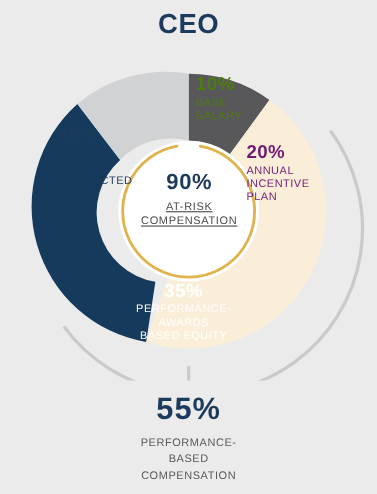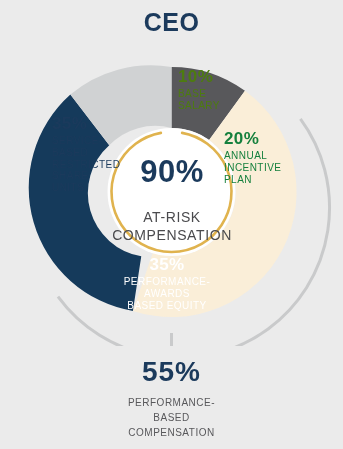--- a/index.html
+++ b/index.html
@@ -61,21 +61,21 @@
   .label-base {
     left: 178px;
     top: 21px;
     color: #4d7c0f;
     text-align: left;
   }
   .label-base .slice-pct { font-size: 17px; }
   .label-aip {
     left: 224px;
     top: 83px;
-    color: #15803d;
+    color: #701a75;
     text-align: left;
   }
   .label-aip .slice-pct { font-size: 17px; }
   .label-equity {
     left: 107px;
     top: 209px;
     width: 120px;
     color: #ffffff;
     text-align: center;
   }
@@ -91,33 +91,34 @@
   .center-label {
     position: absolute;
     left: 111px;
     top: 110px;
     width: 122px;
     text-align: center;
     color: #1b3a5c;
   }
   .center-pct {
     display: block;
-    font-size: 31px;
+    font-size: 20px;
     font-weight: bold;
     letter-spacing: 0.5px;
     line-height: 1;
-    margin-bottom: 22px;
+    margin-bottom: 7px;
   }
   .center-sub {
     display: block;
-    font-size: 14px;
+    font-size: 10px;
     letter-spacing: 0.6px;
     color: #4a4a4d;
     line-height: 1.25;
     text-transform: uppercase;
+    text-decoration: underline;
   }
   
   .callout {
     position: absolute;
     left: 0;
     top: 358px;
     width: 343px;
     text-align: center;
   }
   .callout-pct {

